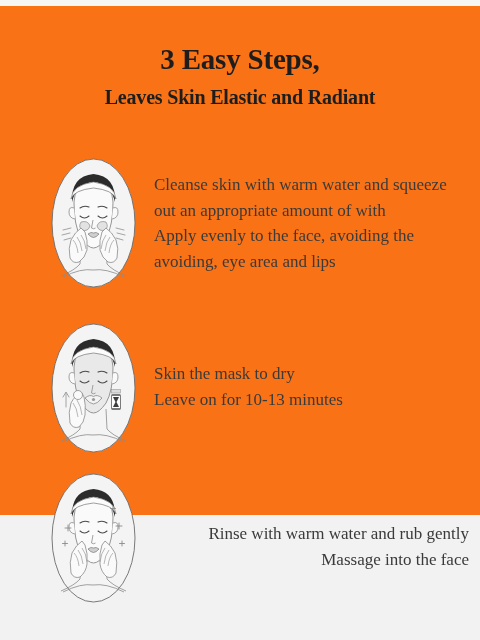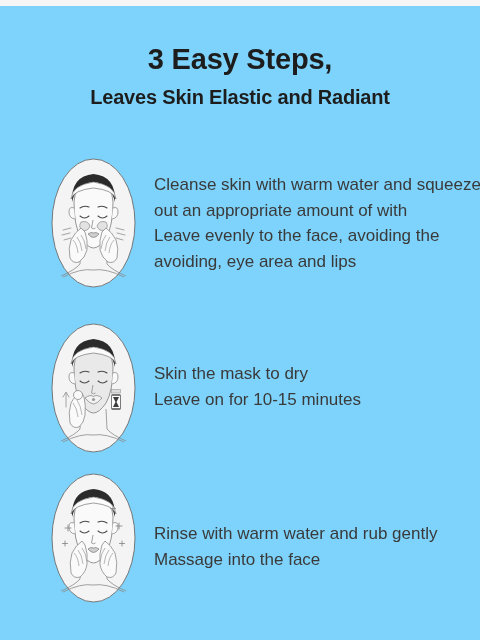--- a/index.html
+++ b/index.html
@@ -9,23 +9,24 @@
   body {
     width: 480px;
     height: 640px;
     background: #f2f2f2;
     font-family: "Liberation Sans", sans-serif;
     overflow: hidden;
     position: relative;
   }
   #page {
     width: 480px;
-    height: 640px;
+    height: 515px;
     position: relative;
-    background: #7dd3fc;
+    background: #f97316;
+    font-family: Liberation Serif, serif;
   }
   .top-strip {
     position: absolute;
     top: 0; left: 0;
     width: 480px;
     height: 6px;
     background: #f6f6f6;
   }
 
   
@@ -51,21 +52,21 @@
 
   
   .step {
     position: absolute;
     left: 0;
     width: 480px;
     height: 130px;
   }
   #step-1 { top: 158px; }
   #step-2 { top: 323px; }
-  #step-3 { top: 473px; }
+  #step-3 { top: 473px; text-align: right; }
 
   .illus {
     position: absolute;
     left: 51px;
     top: 0;
     width: 85px;
     height: 130px;
   }
   .illus svg { display: block; }
 
@@ -132,21 +133,21 @@
         <path d="M55 70 Q61 74 65 82 Q68 90 66 100 Q63 106 57 104 Q51 100 49 92 Q48 82 51 74 Z" fill="#fafafa" stroke="#8a8a8a" stroke-width="0.8"></path>
         <path d="M63 82 Q59 86 58 95 M59 79 Q55 84 54 93 M55 77 Q51 82 50 91" fill="none" stroke="#9a9a9a" stroke-width="0.7"></path>
 
         <path d="M12 72 L20 70 M11 77 L19 75 M13 82 L20 80" fill="none" stroke="#9a9a9a" stroke-width="0.9" stroke-linecap="round"></path>
         <path d="M73 72 L65 70 M74 77 L66 75 M72 82 L65 80" fill="none" stroke="#9a9a9a" stroke-width="0.9" stroke-linecap="round"></path>
       </svg>
     </div>
     <div class="step-text">
       <span class="tline">Cleanse skin with warm water and squeeze</span>
       <span class="tline">out an appropriate amount of with</span>
-      <span class="tline">Leave evenly to the face, avoiding the</span>
+      <span class="tline">Apply evenly to the face, avoiding the</span>
       <span class="tline">avoiding, eye area and lips</span>
     </div>
   </div>
 
   <div class="step" id="step-2">
     <div class="illus">
       <svg width="85" height="130" viewBox="0 0 85 130" xmlns="http://www.w3.org/2000/svg">
         <ellipse cx="42.5" cy="65" rx="41.5" ry="64" fill="#f4f4f4" stroke="#6b6b6b" stroke-width="0.9"></ellipse>
         <path d="M30 86 L29 106 Q24 112 10 118 M55 86 L56 106 Q61 112 75 118" fill="none" stroke="#8a8a8a" stroke-width="0.8"></path>
         <path d="M12 119 Q30 110 42 112 Q55 110 73 119" fill="none" stroke="#8a8a8a" stroke-width="0.8"></path>
@@ -173,21 +174,21 @@
         <g>
           <rect x="60.5" y="72" width="9" height="14" rx="1" fill="#fdfdfd" stroke="#5a5a5a" stroke-width="0.8"></rect>
           <path d="M62 74 L68 74 L65.5 79 L68 84 L62 84 L64.5 79 Z" fill="#3c3c3c"></path>
           <path d="M60.5 72 L69.5 72 M60.5 86 L69.5 86" stroke="#3c3c3c" stroke-width="1.2"></path>
           <rect x="60.5" y="66.5" width="9" height="3.5" fill="#dcdcdc" stroke="#8a8a8a" stroke-width="0.5"></rect>
         </g>
       </svg>
     </div>
     <div class="step-text">
       <span class="tline">Skin the mask to dry</span>
-      <span class="tline">Leave on for 10-15 minutes</span>
+      <span class="tline">Leave on for 10-13 minutes</span>
     </div>
   </div>
 
   <div class="step" id="step-3">
     <div class="illus">
       <svg width="85" height="130" viewBox="0 0 85 130" xmlns="http://www.w3.org/2000/svg">
         <ellipse cx="42.5" cy="65" rx="41.5" ry="64" fill="#f4f4f4" stroke="#6b6b6b" stroke-width="0.9"></ellipse>
         <path d="M30 86 L29 106 Q24 112 10 118 M55 86 L56 106 Q61 112 75 118" fill="none" stroke="#8a8a8a" stroke-width="0.8"></path>
         <path d="M12 119 Q30 110 42 112 Q55 110 73 119" fill="none" stroke="#8a8a8a" stroke-width="0.8"></path>
         <path d="M23 44 Q23 26 42.5 25 Q62 26 62 44 Q62 68 55 80 Q48 90 42.5 90 Q37 90 30 80 Q23 68 23 44 Z" fill="#fafafa" stroke="#8a8a8a" stroke-width="0.9"></path>

